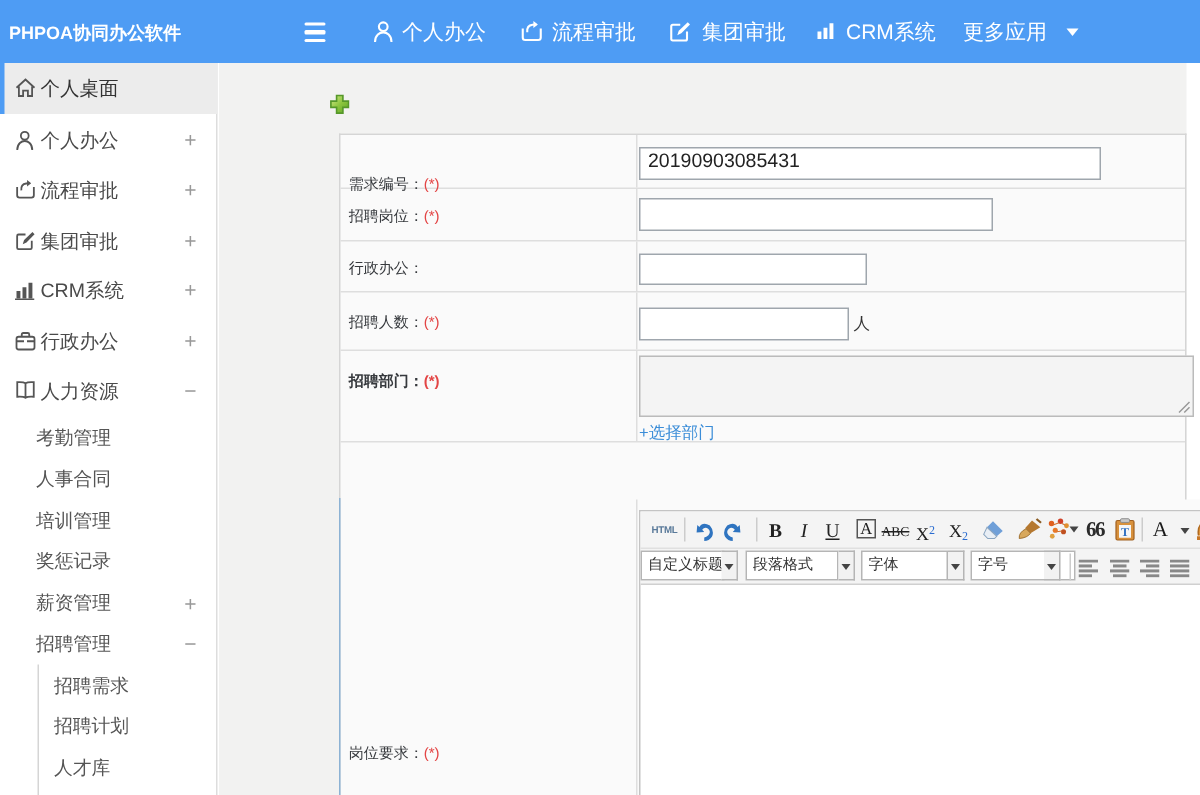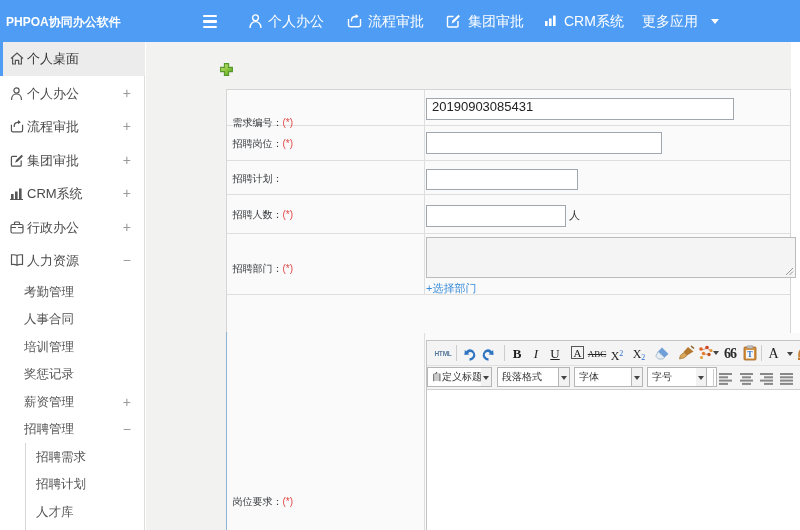--- a/index.html
+++ b/index.html
@@ -213,34 +213,34 @@
         <div class="inp" style="left:199px; top:7.5px; width:308px; height:22px; line-height:15px;">20190903085431</div>
       </div>
 
       <div class="row" style="top:35.5px; height:35px;">
         <div class="lbl" style="top:11px;">招聘岗位：<em>(*)</em></div>
         <div class="fld"></div>
         <div class="inp" style="left:199px; top:6.5px; width:236px; height:22px;"></div>
       </div>
 
       <div class="row" style="top:70.5px; height:34.5px;">
-        <div class="lbl" style="top:11px;">招聘计划：</div>
+        <div class="lbl" style="top:11px;">行政办公：</div>
         <div class="fld"></div>
         <div class="inp" style="left:199px; top:8.5px; width:152px; height:21px;"></div>
       </div>
 
       <div class="row" style="top:105px; height:39px;">
         <div class="lbl" style="top:13px;">招聘人数：<em>(*)</em></div>
         <div class="fld"></div>
         <div class="inp" style="left:199px; top:10px; width:140px; height:22px;"></div>
         <div class="unit" style="left:342px; top:13px;">人</div>
       </div>
 
       <div class="row" style="top:144px; height:61px;">
-        <div class="lbl" style="top:28px;">招聘部门：<em>(*)</em></div>
+        <div class="lbl" style="top:13px;font-weight:bold;">招聘部门：<em>(*)</em></div>
         <div class="fld"></div>
         <div style="position:absolute; left:199px; top:3px; width:370px; height:41px; background:#f4f4f4; border:1px solid #bbb;">
           <svg style="position:absolute; right:1px; bottom:1px;" width="9" height="9" viewBox="0 0 9 9">
             <path d="M8 1 L1 8 M8 4.5 L4.5 8" stroke="#999" stroke-width="1"></path>
           </svg>
         </div>
         <div class="lnk" style="left:199px; top:47px;">+选择部门</div>
       </div>
 
 

